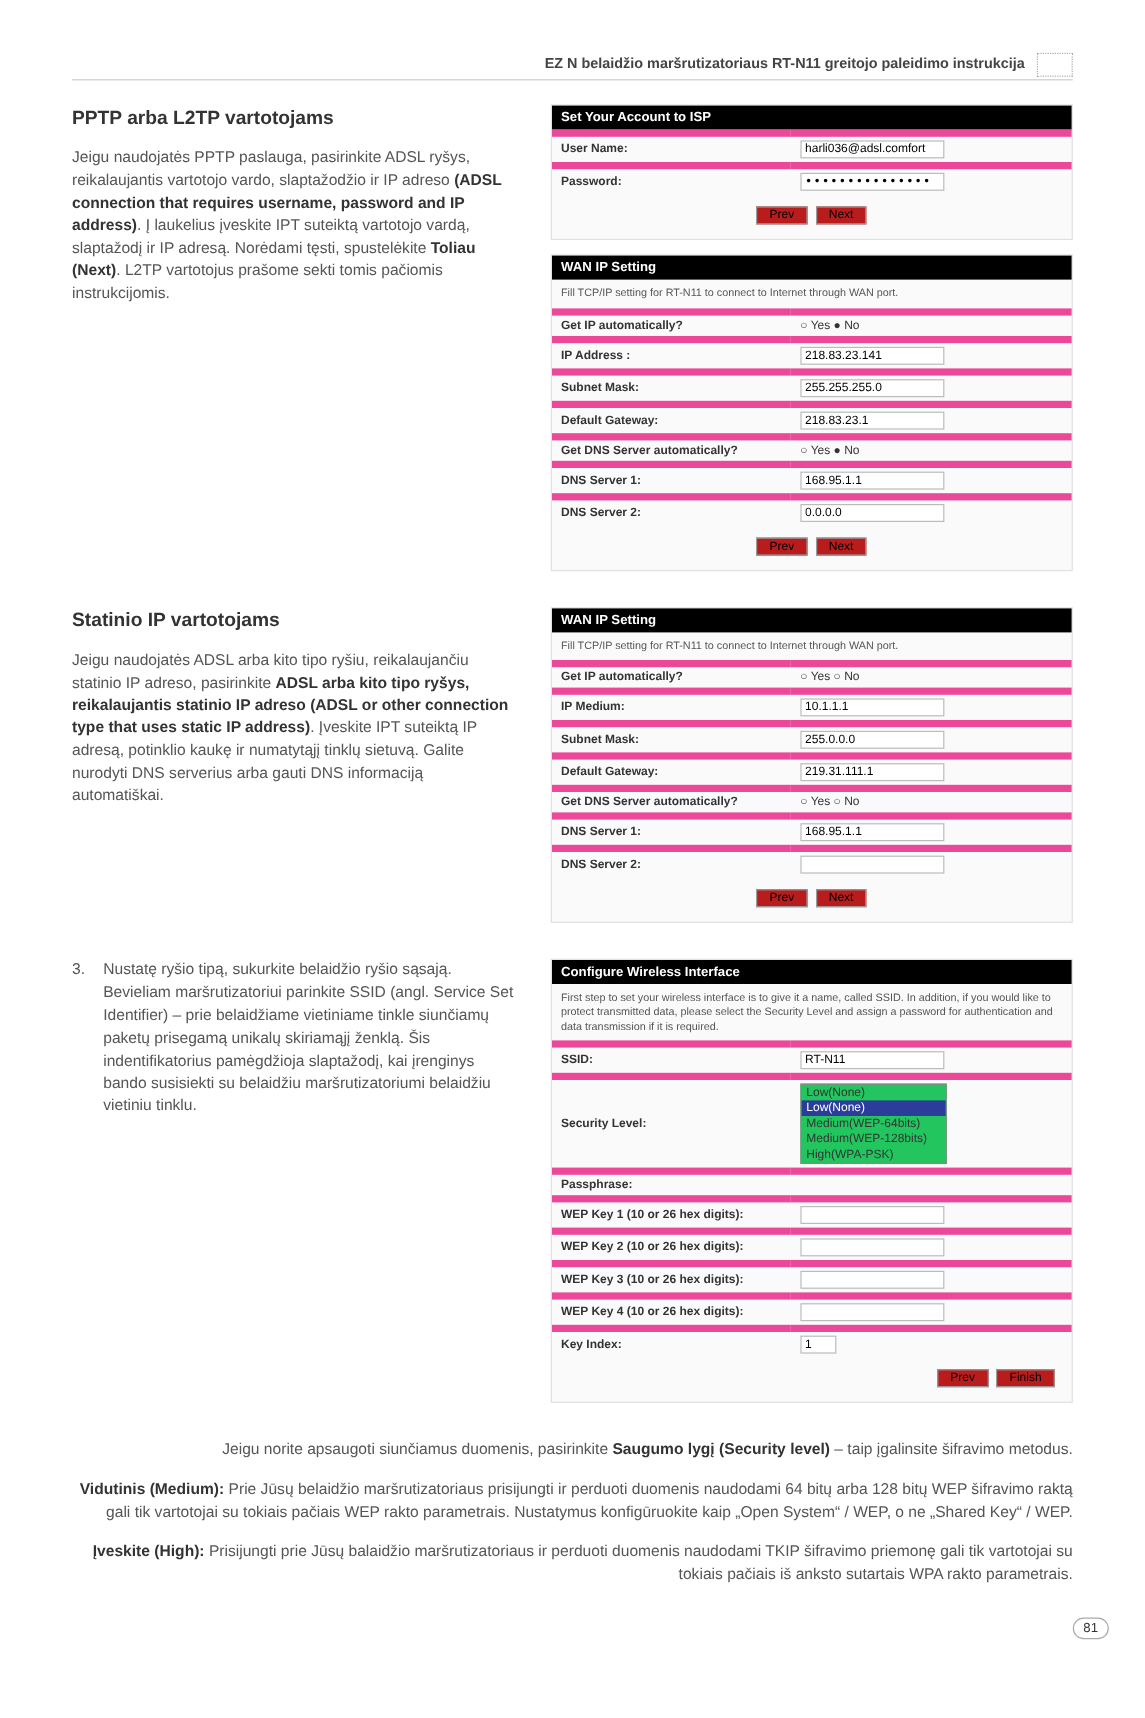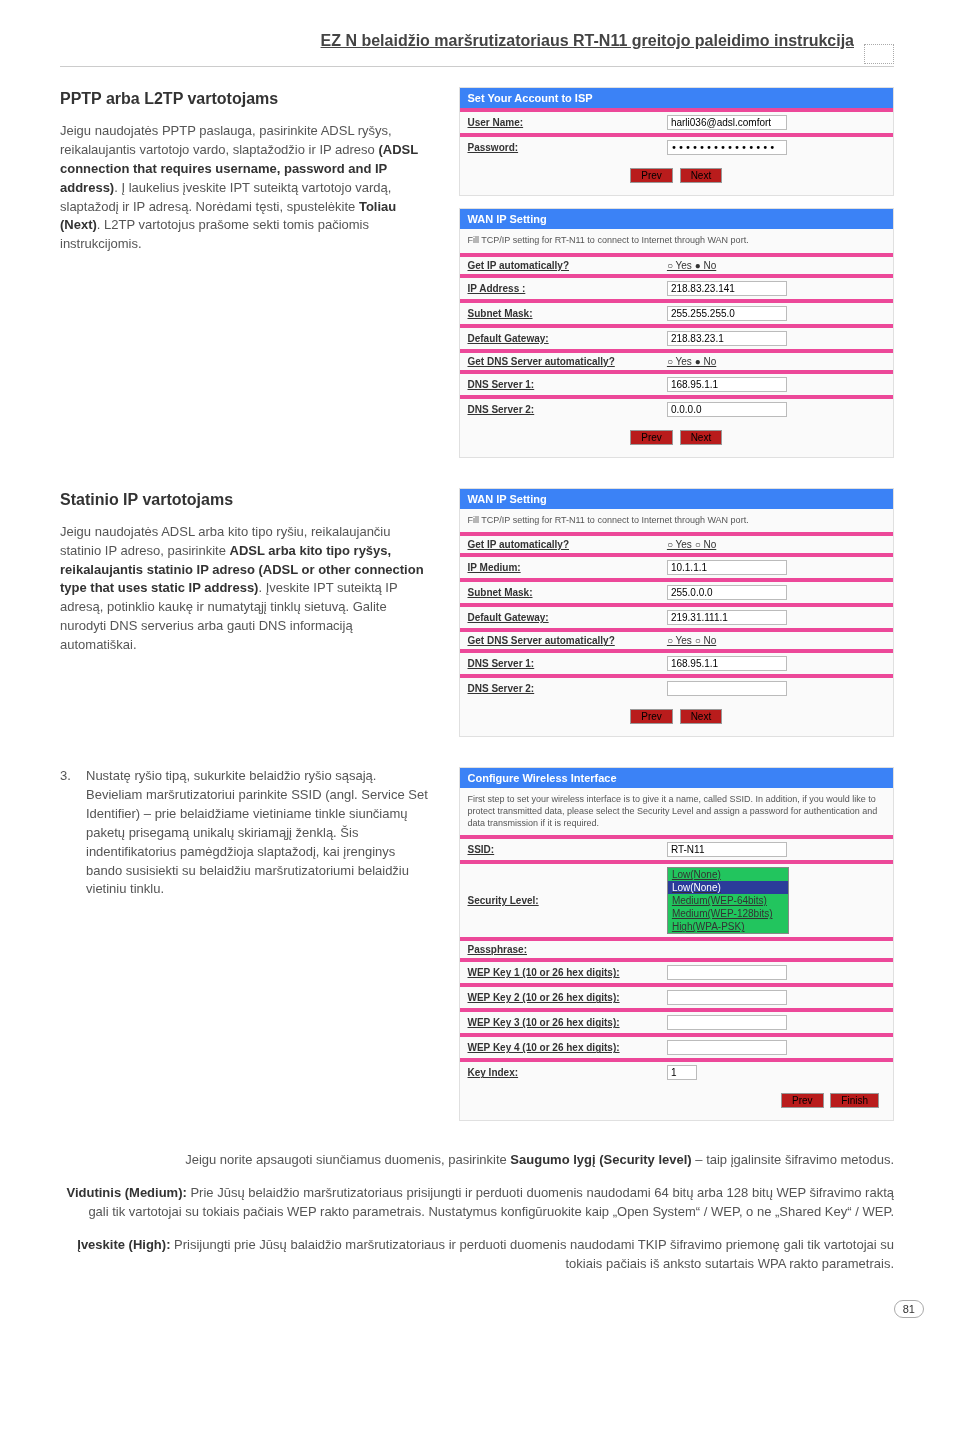--- a/index.html
+++ b/index.html
@@ -16,25 +16,24 @@
   }
   .header-bar {
     position: relative;
     height: 36px;
     border-bottom: 1px solid #ccc;
     margin-bottom: 20px;
   }
   .header-title {
     position: absolute;
     right: 40px;
-    bottom: 16px;
-    font-size: 16px;
+    bottom: 6px;
+    font-size: 12px;
     font-weight: bold;
     color: #444;
-    text-decoration: underline;
   }
   .header-icon {
     position: absolute;
     right: 0;
     bottom: 2px;
     width: 30px;
     height: 20px;
     border: 1px dotted #aaa;
     box-sizing: border-box;
   }
@@ -61,42 +60,41 @@
   .body-text b { color: #333; }
 
   
   .panel {
     border: 1px solid #e0e0e0;
     margin-bottom: 12px;
     font-size: 10px;
     background: #fafafa;
   }
   .panel-title {
-    background: #3b82f6;
+    background: #000000;
     color: #fff;
     padding: 4px 8px;
     font-size: 11px;
     font-weight: bold;
   }
   .panel-desc {
     padding: 6px 8px;
     font-size: 9px;
     color: #555;
     line-height: 1.3;
   }
   .panel table {
     width: 100%;
     border-collapse: collapse;
   }
   .panel table td {
-    border-top: 4px solid #ec4899;
+    border-top: 6px solid #ec4899;
     padding: 3px 8px;
     font-size: 10px;
     color: #333;
-    text-decoration: underline;
   }
   .panel table td.label { width: 46%; font-weight: bold; }
   .panel .radio-val { color:#333;margin-top:44px; }
   .panel input[type="text"], .panel input[type="password"], .panel select {
     font-size: 10px;
     padding: 1px 3px;
     border: 1px solid #bbb;
     width: 120px;
     box-sizing: border-box;
     background:#fff;

